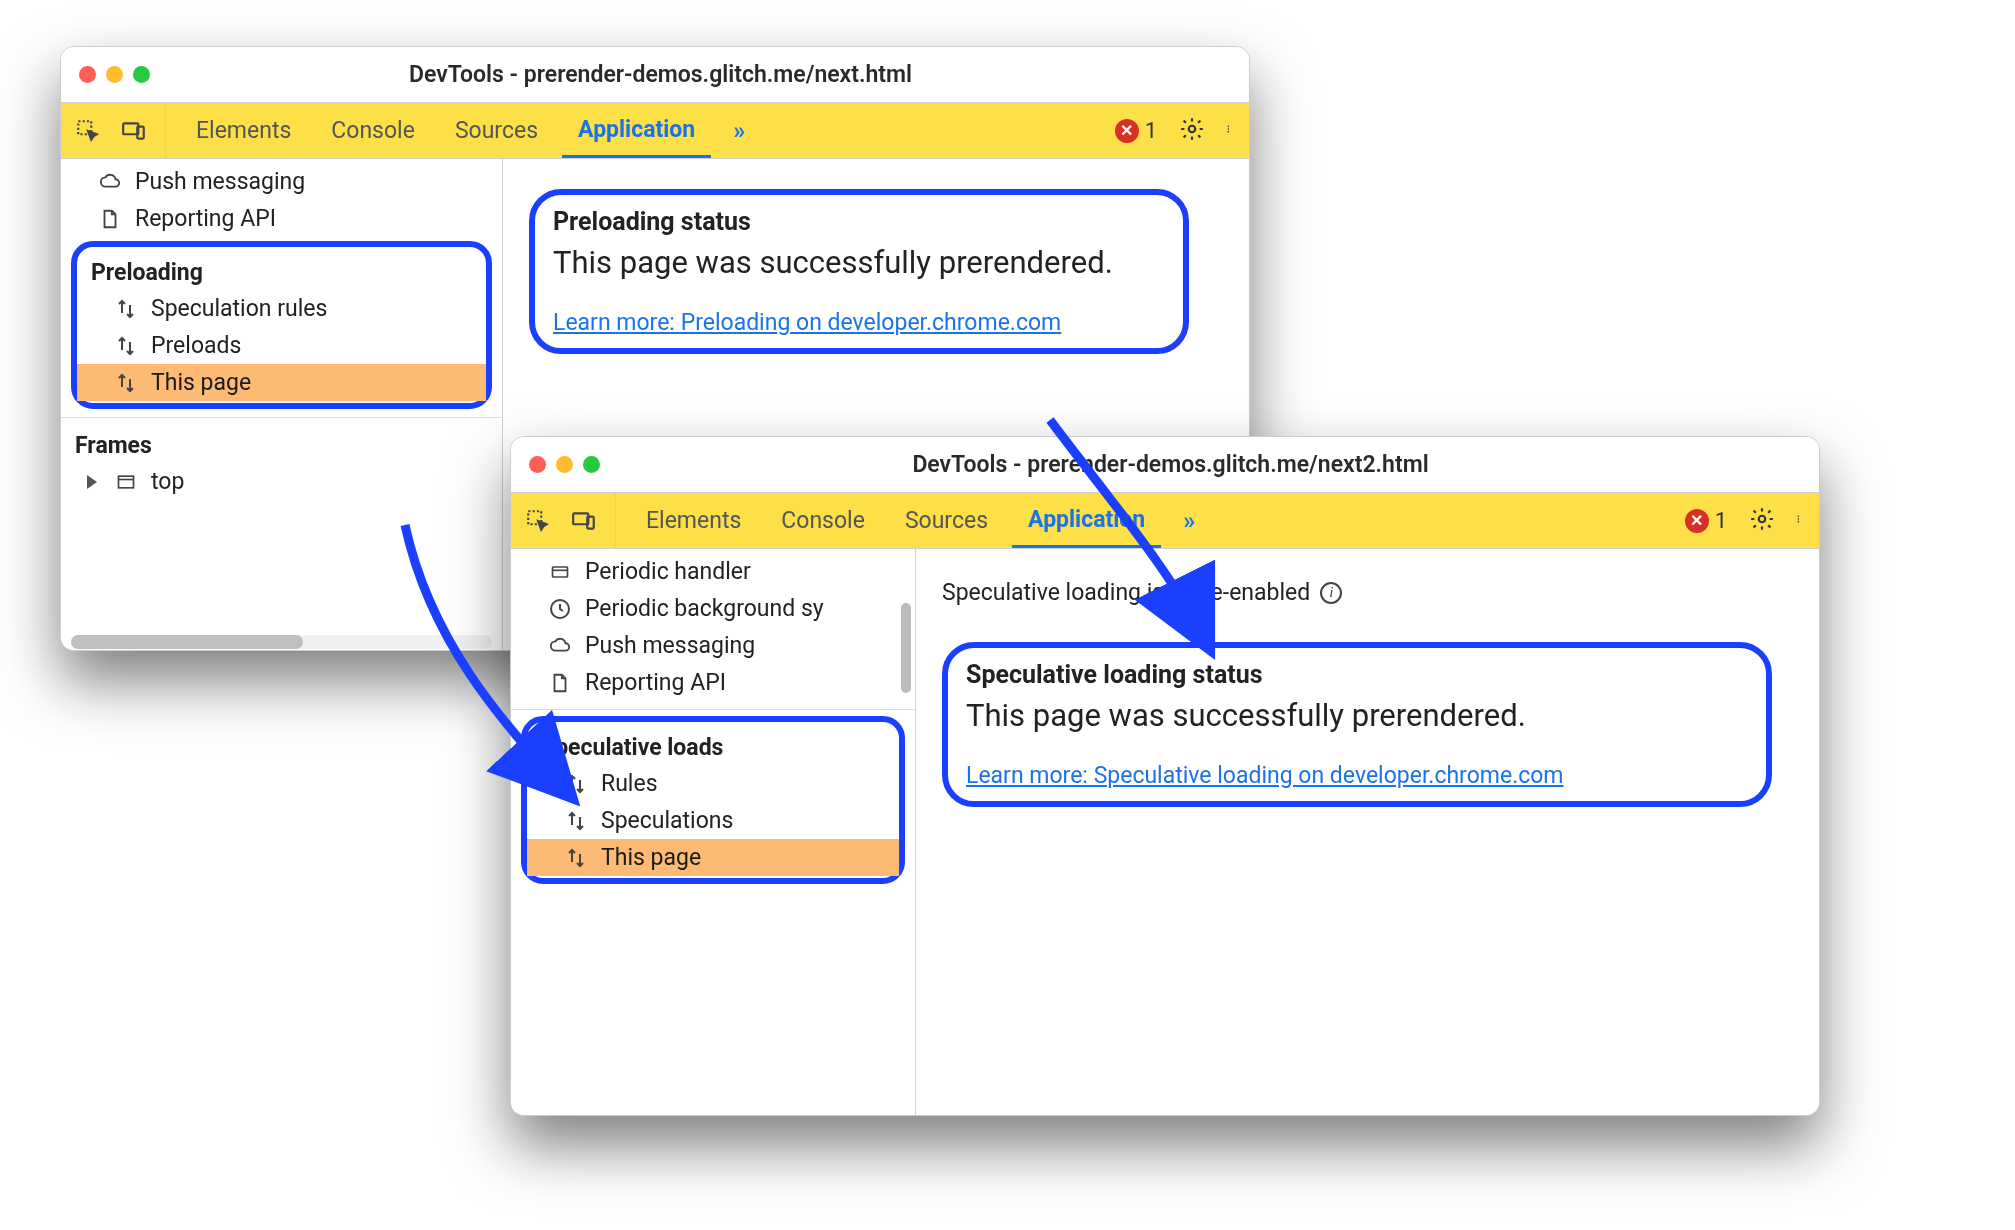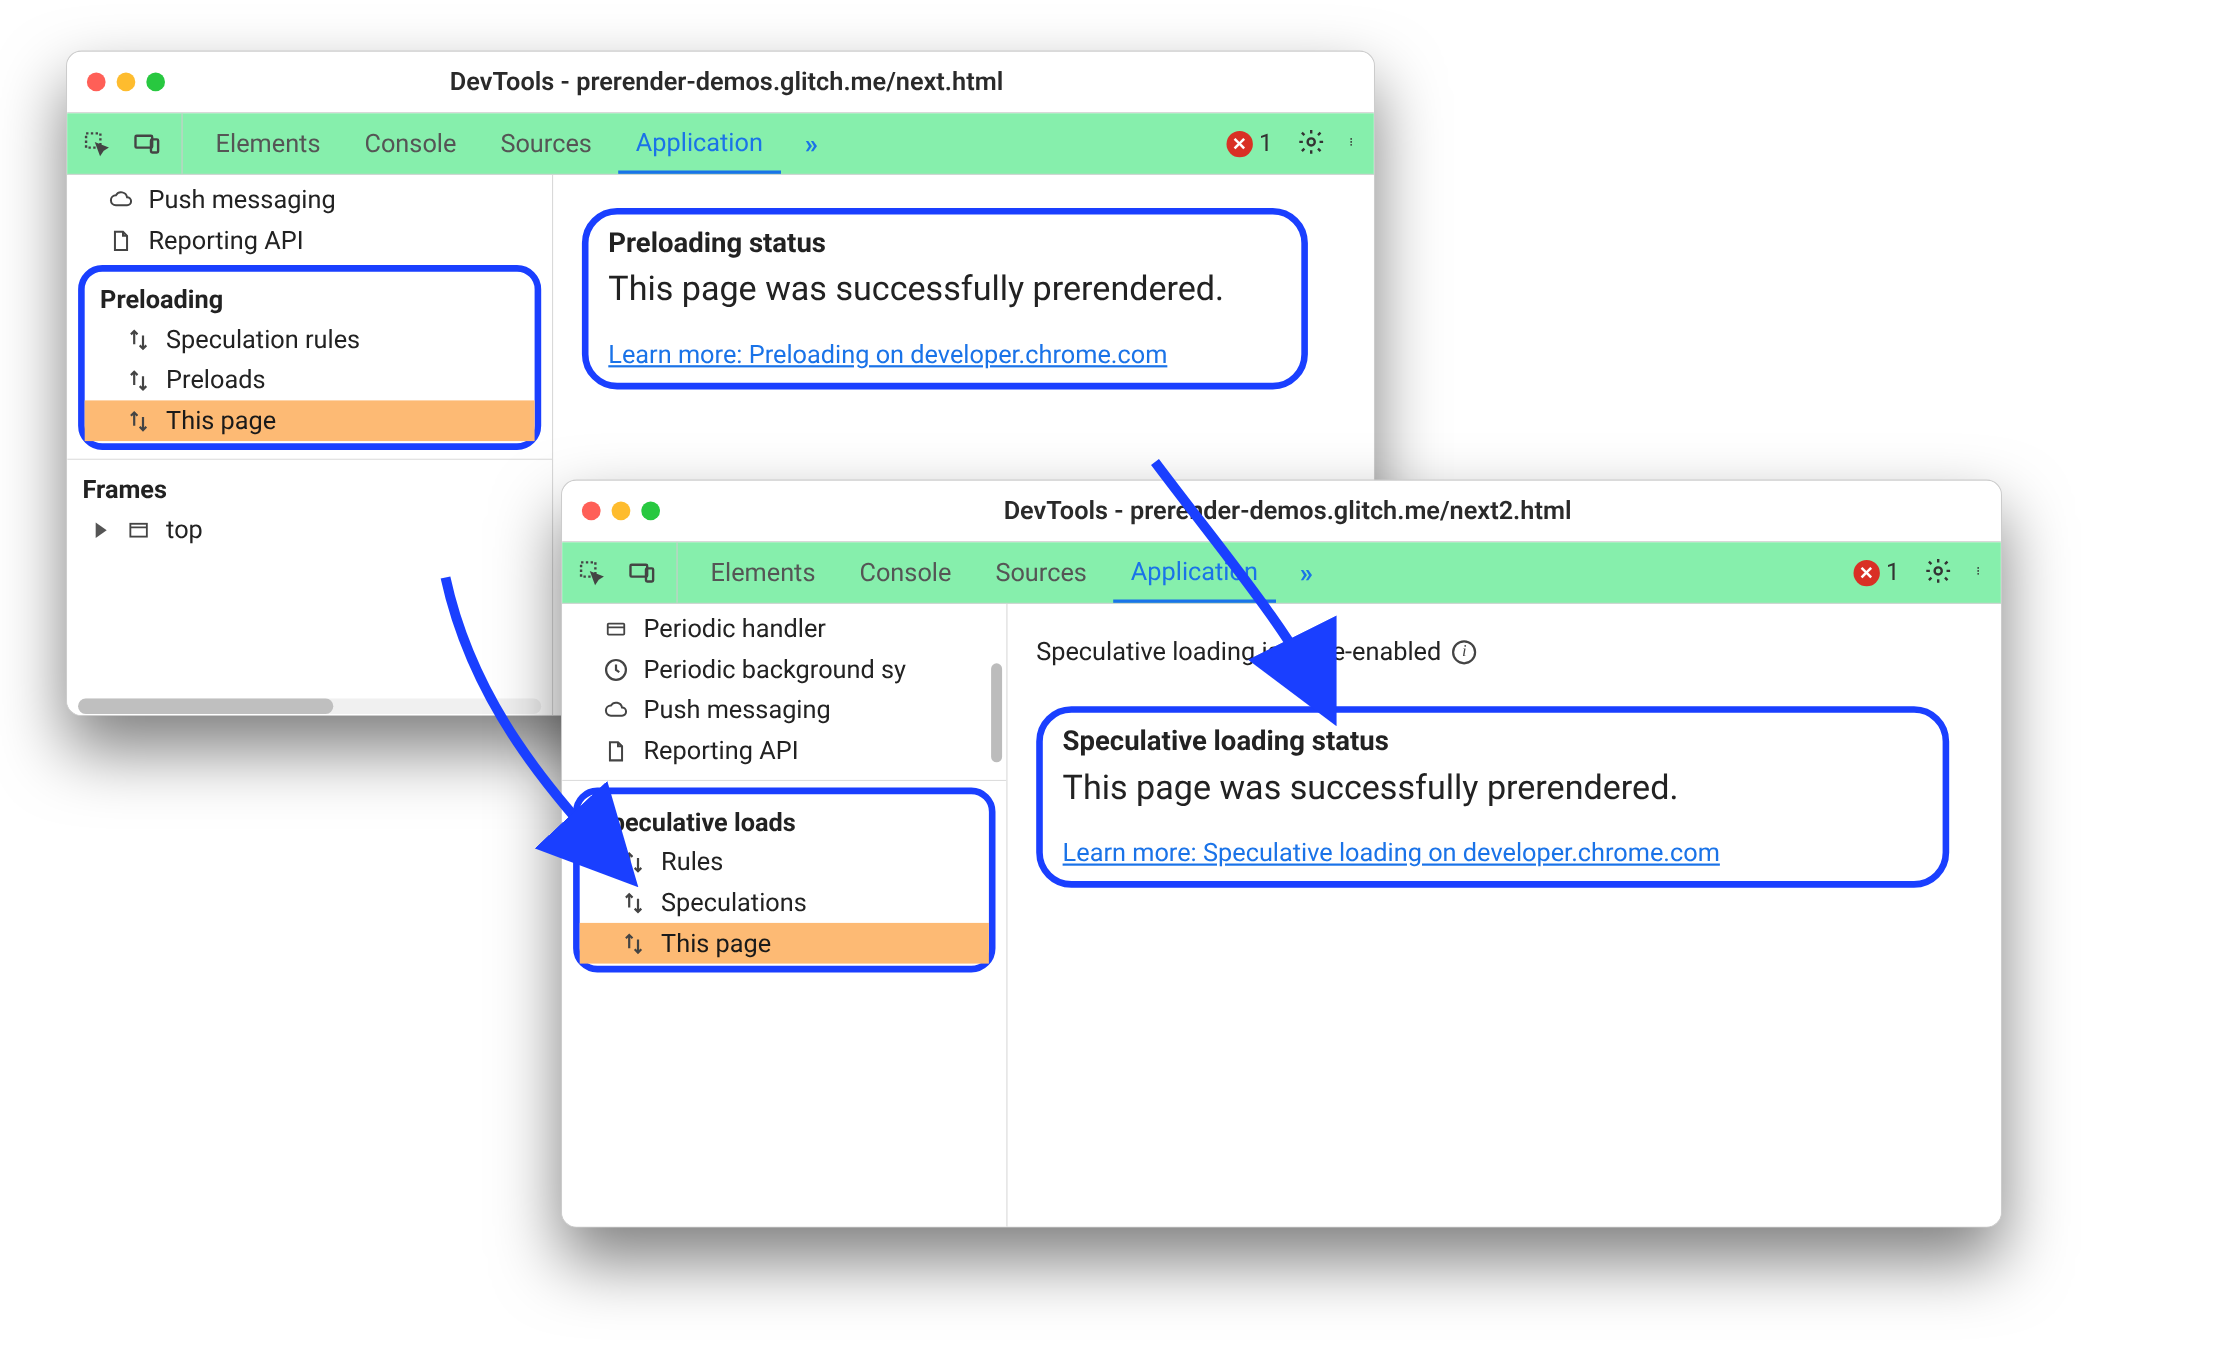--- a/index.html
+++ b/index.html
@@ -35,26 +35,26 @@
   .dot.green { background:#28c840; }
   .titlebar .title { flex:1; text-align:center; font-weight:600; font-size:23px; color:#2a2a2a; }
   .titlebar .spacer-right { width: 60px; }
 
   .toolbar {
     display:flex;
     align-items:center;
     height:56px;
     border-bottom:1px solid #d0d0d0;
     padding:0 14px;
-    background:#86efac;
+    background:#fde047;
   }
   .tool-icons { display:flex; gap:20px; align-items:center; padding-right:18px; border-right:1px solid #ccc; height:100%; }
   .tabs { display:flex; gap:8px; align-items:center; height:100%; margin-left:14px; }
   .tab { padding: 0 16px; height:100%; display:flex; align-items:center; font-size:23px; color:#555; cursor:pointer; }
-  .tab.active { color:#1a73e8; border-bottom:3px solid #1a73e8; font-weight:400; }
+  .tab.active { color:#1a73e8; border-bottom:3px solid #1a73e8; font-weight:700; }
   .chevrons { color:#1a73e8; font-size:24px; font-weight:700; margin-left:14px; cursor:pointer; }
   .tool-right { margin-left:auto; display:flex; align-items:center; gap:22px; }
   .err-badge { display:flex; align-items:center; gap:6px; font-size:22px; color:#333; }
   .err-circle { width:24px; height:24px; border-radius:50%; background:#d93025; display:flex; align-items:center; justify-content:center; color:#fff; font-weight:700; font-size:16px; }
   .gear,.kebab { color:#333; cursor:pointer; }
 
   .body { display:flex; height: calc(100% - 108px); }
   .sidebar { border-right:1px solid #d0d0d0; background:#fff; overflow:hidden; position:relative; padding-top:4px; }
   .main { flex:1; background:#fff; position:relative; padding:30px 26px; font-size:23px; color:#222; }
   .side-item { display:flex; align-items:center; gap:12px; padding:5px 14px 5px 36px; font-size:23px; color:#222; cursor:pointer; white-space:nowrap; }

